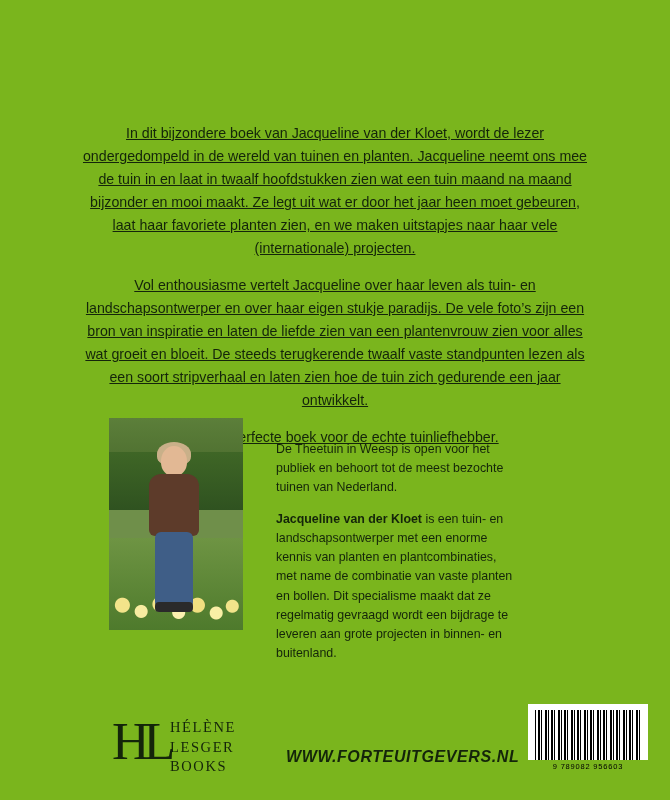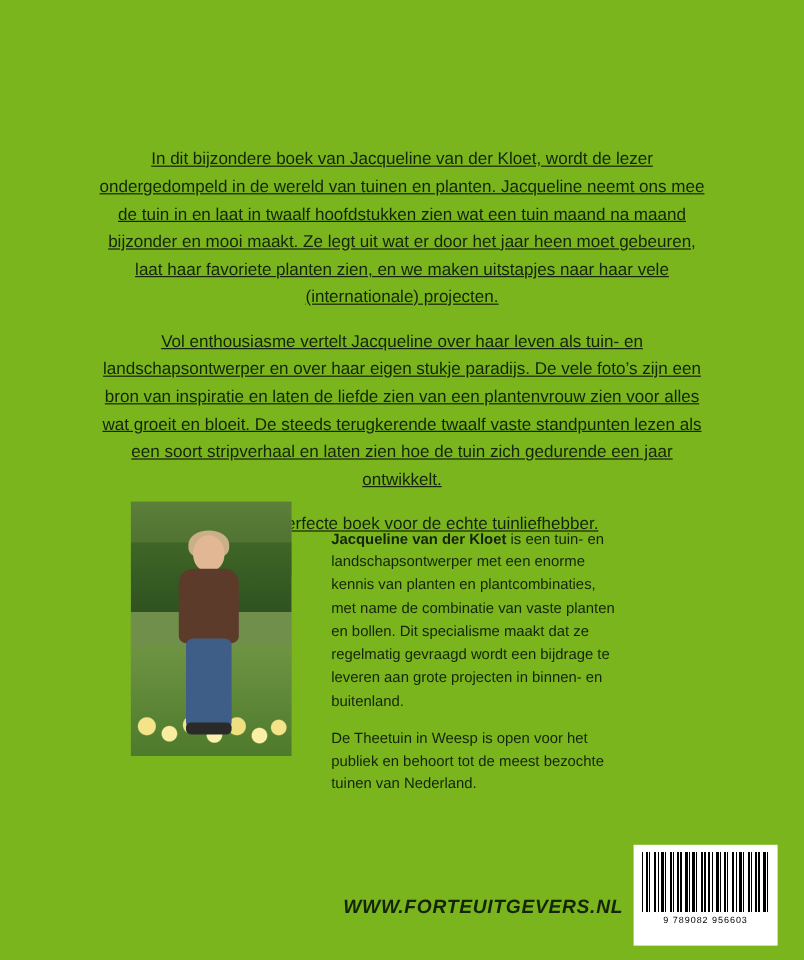--- a/index.html
+++ b/index.html
@@ -195,21 +195,21 @@
     color: #14250a;
     font-style: italic;
   }
 
   
   .barcode-box {
     position: absolute;
     right: 22px;
     top: 704px;
     width: 120px;
-    height: 84px;
+    height: 56px;
     background: #ffffff;
     padding: 6px 7px 4px 7px;
     box-sizing: border-box;
   }
   .barcode-bars {
     width: 106px;
     height: 50px;
     background-image: repeating-linear-gradient(
       to right,
       #000 0 1px, #fff 1px 3px,
@@ -247,24 +247,32 @@
     <div class="photo-person">
       <div class="p-hair"></div>
       <div class="p-head"></div>
       <div class="p-torso"></div>
       <div class="p-legs"></div>
       <div class="p-shoe"></div>
     </div>
   </div>
 
   <div class="author-text">
+    <p>De Theetuin in Weesp is open voor het publiek en behoort tot de meest bezochte tuinen van Nederland.</p>
     <p><span class="author-name">Jacqueline van der Kloet</span><span> is een tuin- en landschapsontwerper met een enorme kennis van planten en plantcombinaties, met name de combinatie van vaste planten en bollen. Dit specialisme maakt dat ze regelmatig gevraagd wordt een bijdrage te leveren aan grote projecten in binnen- en buitenland.</span></p>
-    <p>De Theetuin in Weesp is open voor het publiek en behoort tot de meest bezochte tuinen van Nederland.</p>
-  </div>
-
+  </div>
+
+  <div class="logo">
+    <div class="logo-mark">HL</div>
+    <div class="logo-words">
+      <div>HÉLÈNE</div>
+      <div>LESGER</div>
+      <div>BOOKS</div>
+    </div>
+  </div>
 
   <div class="website">WWW.FORTEUITGEVERS.NL</div>
 
   <div class="barcode-box">
     <div class="barcode-bars"></div>
     <div class="barcode-num">9 789082 956603</div>
   </div>
 
 </div>
 

